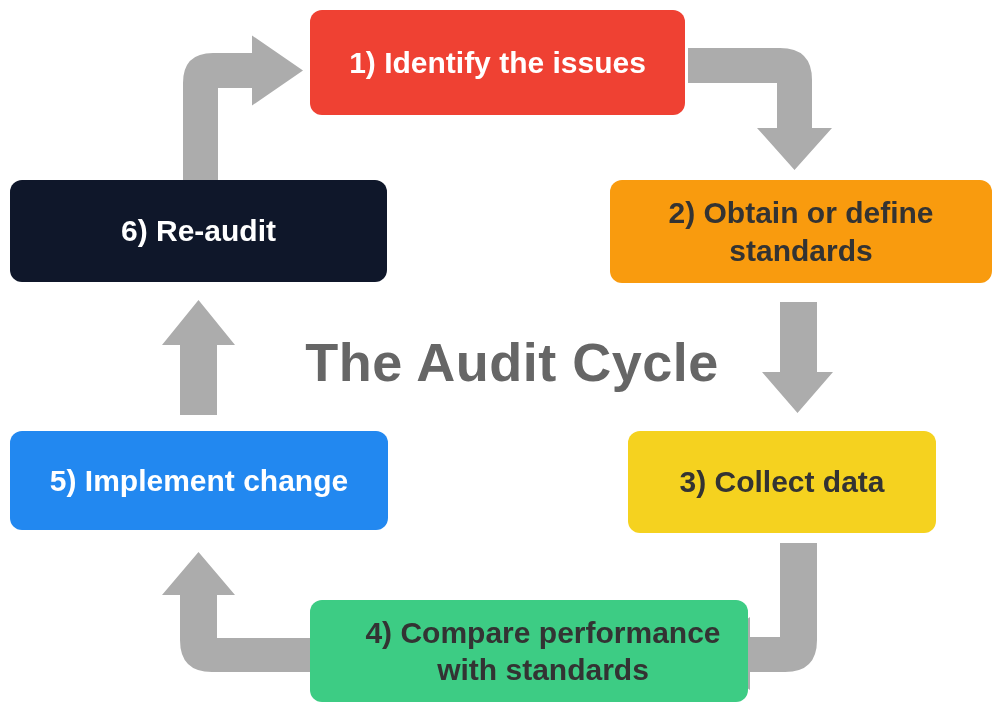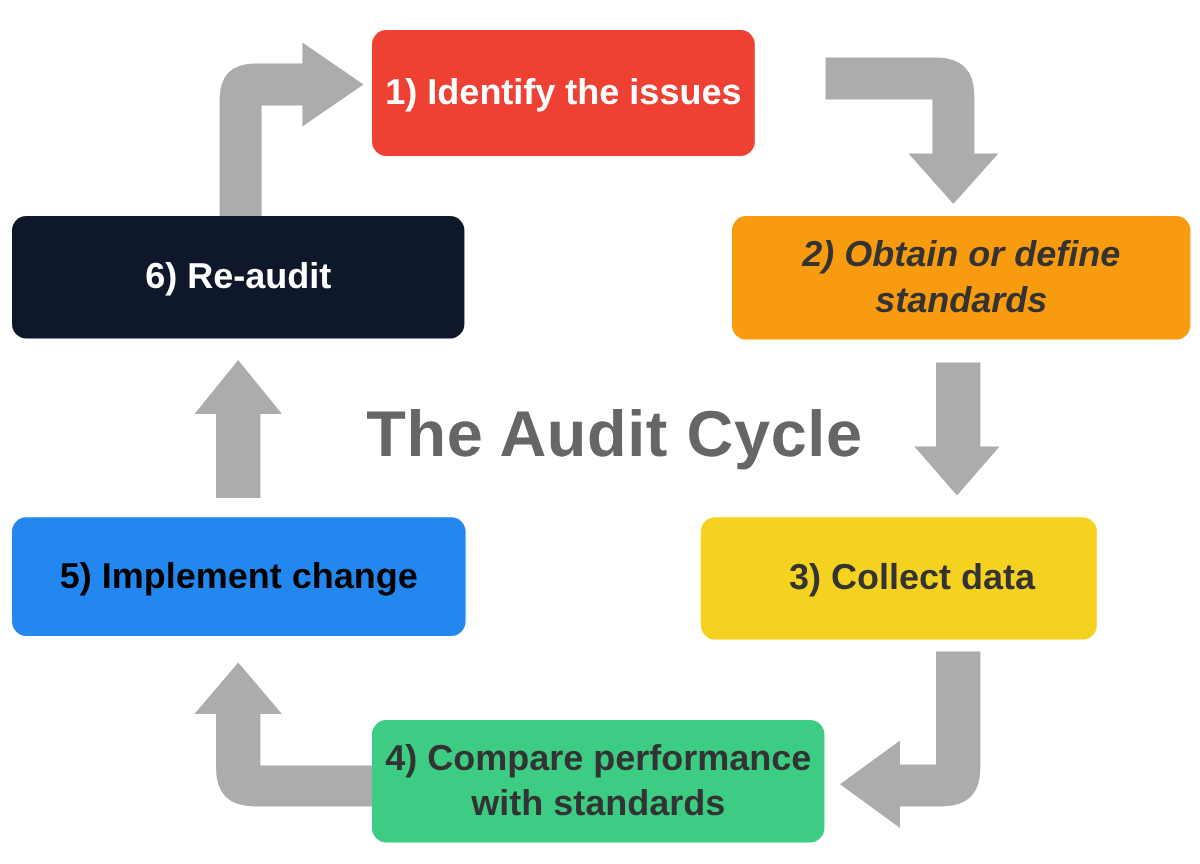--- a/index.html
+++ b/index.html
@@ -6,24 +6,24 @@
   .canvas{
     position:relative;width:1000px;height:720px;overflow:hidden;
     background:#ffffff;font-family:"Liberation Sans",sans-serif;
   }
   .arrows{position:absolute;left:0;top:0;width:1000px;height:720px;}
   .box{
     position:absolute;display:flex;align-items:center;justify-content:center;
     text-align:center;font-weight:700;font-size:30px;line-height:1.25;
     border-radius:12px;white-space:pre-line;
   }
-  .box1{left:310px;top:10px;width:319px;height:105px;margin-top:15px;}
+  .box1{left:310px;top:10px;width:375px;height:105px;}
   .box2{left:610px;top:180px;width:382px;height:103px;}
-  .box3{left:584px;top:431px;width:308px;height:102px;padding-left:22px;}
-  .box4{left:310px;top:600px;width:377px;height:102px;}
+  .box3{left:628px;top:431px;width:308px;height:102px;}
+  .box4{left:310px;top:600px;width:410px;height:102px;padding-left:28px;}
   .box5{left:10px;top:431px;width:378px;height:99px;}
   .box6{left:10px;top:180px;width:377px;height:102px;}
   .cycle-title{
     position:absolute;left:262px;top:326px;width:500px;height:72px;
     text-align:center;font-size:54px;font-weight:700;line-height:72px;
     letter-spacing:0.5px;
   }
 </style>
 </head>
 <body>
@@ -42,35 +42,35 @@
 
     <path d="M310 672 L212 672 Q180 672 180 640 L180 595 L162 595 L198.5 552 L235 595 L217 595 L217 638 L310 638 Z" fill="#ACACAC"></path>
 
     <path d="M180 415 L180 345 L162 345 L198.5 300 L235 345 L217 345 L217 415 Z" fill="#ACACAC"></path>
   </svg>
 
   <div class="box box1" style="background-color: rgb(239, 65, 51); color: rgb(255, 255, 255);">
     <span>1) Identify the issues</span>
   </div>
 
-  <div class="box box2" style="background-color: rgb(249, 155, 14); color: rgb(51, 51, 51); font-style: italic;">
+  <div class="box box2" style="background-color: rgb(249, 155, 14); color: rgb(51, 51, 51);">
     <span>2) Obtain or define
 standards</span>
   </div>
 
   <div class="box box3" style="background-color: rgb(245, 210, 31); color: rgb(51, 51, 51);">
     <span>3) Collect data</span>
   </div>
 
   <div class="box box4" style="background-color: rgb(61, 204, 132); color: rgb(51, 51, 51);">
     <span>4) Compare performance
 with standards</span>
   </div>
 
-  <div class="box box5" style="background-color: rgb(34, 136, 240); color: #000000;">
+  <div class="box box5" style="background-color: rgb(34, 136, 240); color: #ffffff;">
     <span>5) Implement change</span>
   </div>
 
   <div class="box box6" style="background-color: #0f172a; color: rgb(255, 255, 255);">
     <span>6) Re-audit</span>
   </div>
 
   <div class="cycle-title" style="color: rgb(102, 102, 102);">The Audit Cycle</div>
 
 </div>

